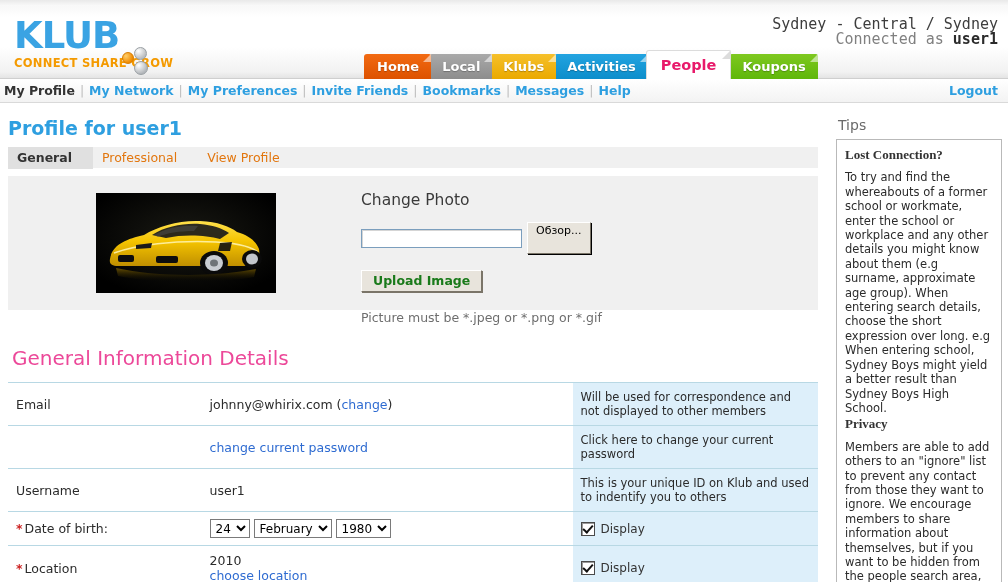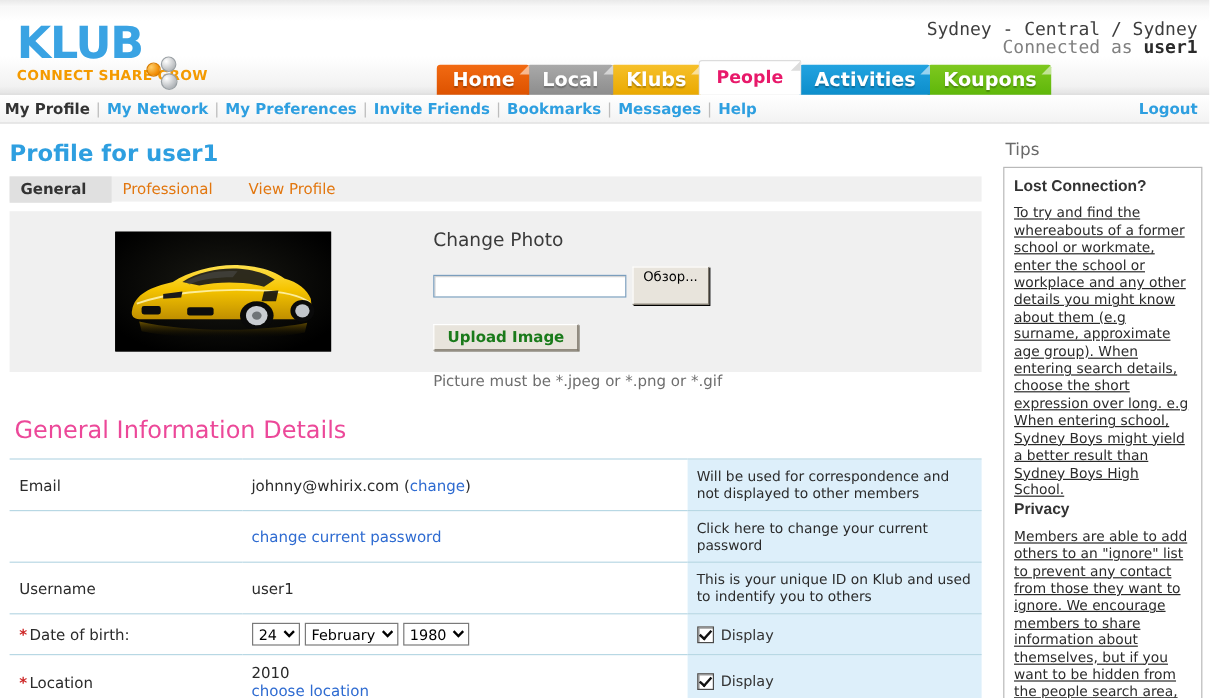--- a/index.html
+++ b/index.html
@@ -71,21 +71,21 @@
   
   .tabs { position:absolute; left:364px; bottom:-1px; height:30px; display:flex; align-items:flex-end; }
   .tab {
     position: relative;
     height: 25px;
     line-height: 25px;
     padding: 0 12px 0 13px;
     margin-right: -2px;
     font-family:"DejaVu Sans", sans-serif;
     font-weight: bold;
-    font-size: 16px;
+    font-size: 13px;
     color: #ffffff;
     border-top-left-radius: 3px;
     border-top-right-radius: 2px;
     white-space: nowrap;
     text-shadow: 0 1px 1px rgba(0,0,0,.25);
     box-sizing: border-box;
     z-index: 1;
   }
   
   .tab:after{
@@ -221,23 +221,23 @@
   }
   .chk-label{ font-size:12px; color:#333;text-align:center; }
 
   
   .tips-h{ color:#6a6a6a; font-size:14px; margin:8px 0 6px 2px; font-family:"DejaVu Sans",sans-serif;}
   .tips-box{
     border:1px solid #b9b9b9; background:#fff; padding:8px 8px 10px 8px;
     font-size:11.5px; line-height:14.4px; color:#2b2b2b;
     font-family:"DejaVu Sans",sans-serif;
   }
-  .tips-box h4{ margin:0 0 8px 0; font-size:13px; color:#333; font-family:Liberation Sans, sans-serif;}
+  .tips-box h4{ margin:0 0 8px 0; font-size:13px; color:#333; font-family:Liberation Serif, serif;}
   .tips-box h4.second{ margin-top:2px; }
-  .tips-box p{ margin:0;text-decoration:underline; }
+  .tips-box p{ margin:0; }
 </style>
 </head>
 <body>
 
 <div id="page">
 
   <div class="header">
 
     <div class="logo-wrap">
       <div class="logo-text">
@@ -255,22 +255,22 @@
       <div>Sydney - Central / Sydney</div>
       <div class="conn">
         <span>Connected as </span><b>user1</b>
       </div>
     </div>
 
     <div class="tabs">
       <div class="tab home">Home</div>
       <div class="tab local">Local</div>
       <div class="tab klubs">Klubs</div>
+      <div class="tab activities">Activities</div>
       <div class="tab people">People</div>
-      <div class="tab activities">Activities</div>
       <div class="tab koupons">Koupons</div>
     </div>
   </div>
 
   <div class="subnav">
     <div class="inner">
       <a href="#" class="active">My Profile</a><span class="sep">|</span><a href="#">My Network</a><span class="sep">|</span><a href="#">My Preferences</a><span class="sep">|</span><a href="#">Invite Friends</a><span class="sep">|</span><a href="#">Bookmarks</a><span class="sep">|</span><a href="#">Messages</a><span class="sep">|</span><a href="#">Help</a>
     </div>
     <a href="#" class="logout">Logout</a>
   </div>

